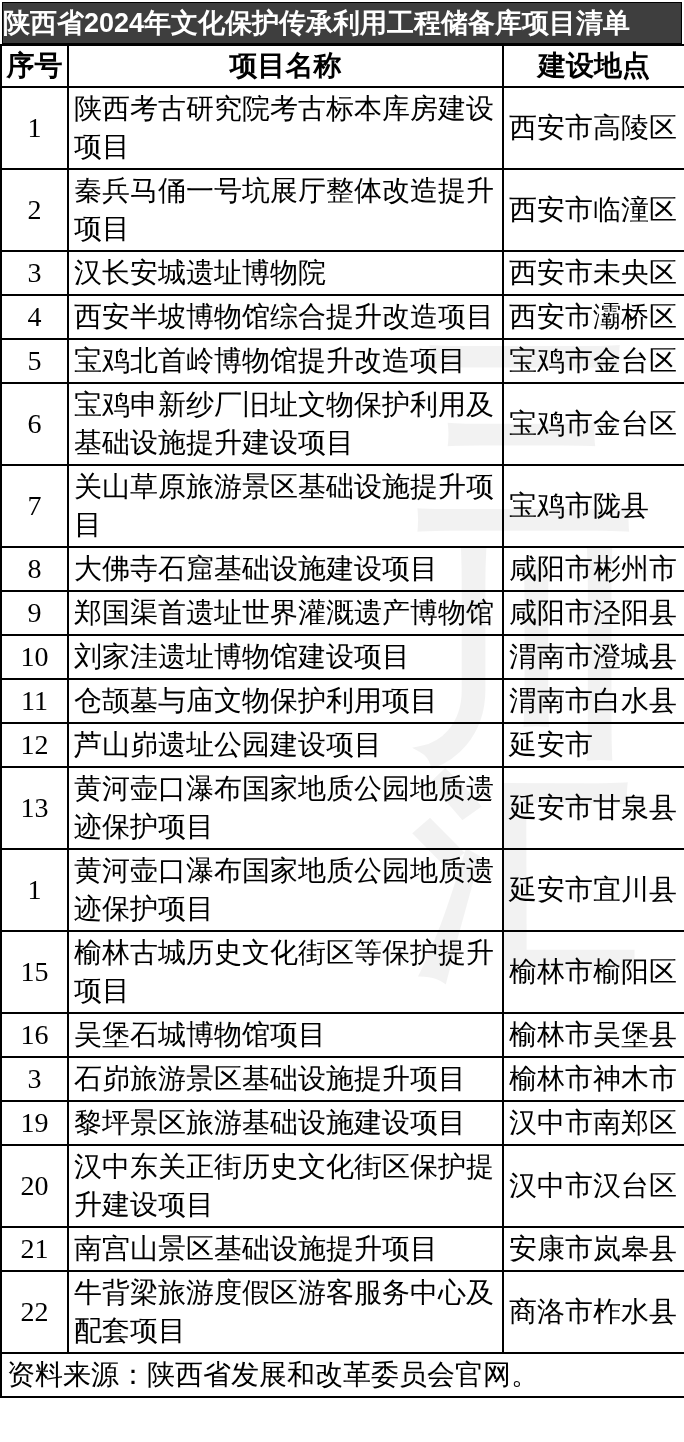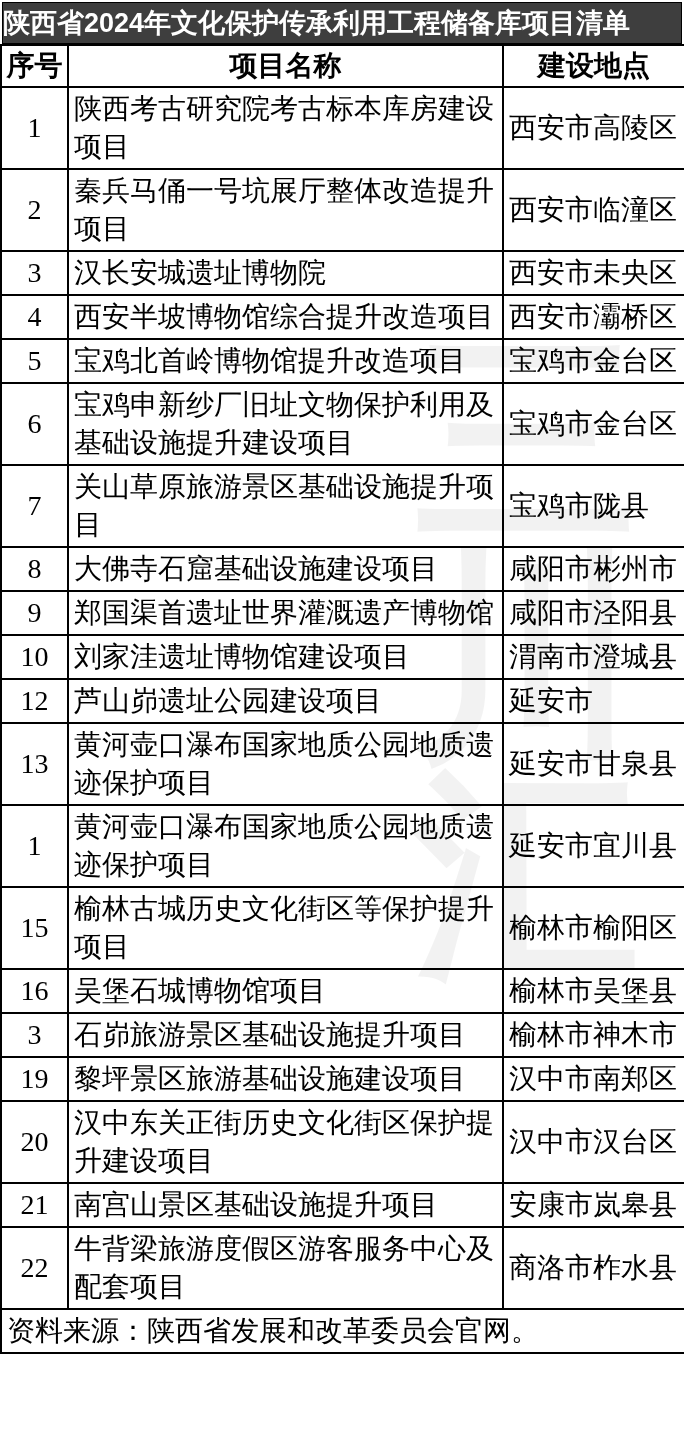--- a/index.html
+++ b/index.html
@@ -170,20 +170,25 @@
           <td class="td-no">9</td>
           <td class="td-name">郑国渠首遗址世界灌溉遗产博物馆</td>
           <td class="td-loc">咸阳市泾阳县</td>
         </tr>
         <tr class="h1">
           <td class="td-no">10</td>
           <td class="td-name">刘家洼遗址博物馆建设项目</td>
           <td class="td-loc">渭南市澄城县</td>
         </tr>
         <tr class="h1">
+          <td class="td-no">11</td>
+          <td class="td-name">仓颉墓与庙文物保护利用项目</td>
+          <td class="td-loc">渭南市白水县</td>
+        </tr>
+        <tr class="h1">
           <td class="td-no">12</td>
           <td class="td-name">芦山峁遗址公园建设项目</td>
           <td class="td-loc">延安市</td>
         </tr>
         <tr class="h2">
           <td class="td-no">13</td>
           <td class="td-name">黄河壶口瀑布国家地质公园地质遗迹保护项目</td>
           <td class="td-loc">延安市甘泉县</td>
         </tr>
         <tr class="h2">

